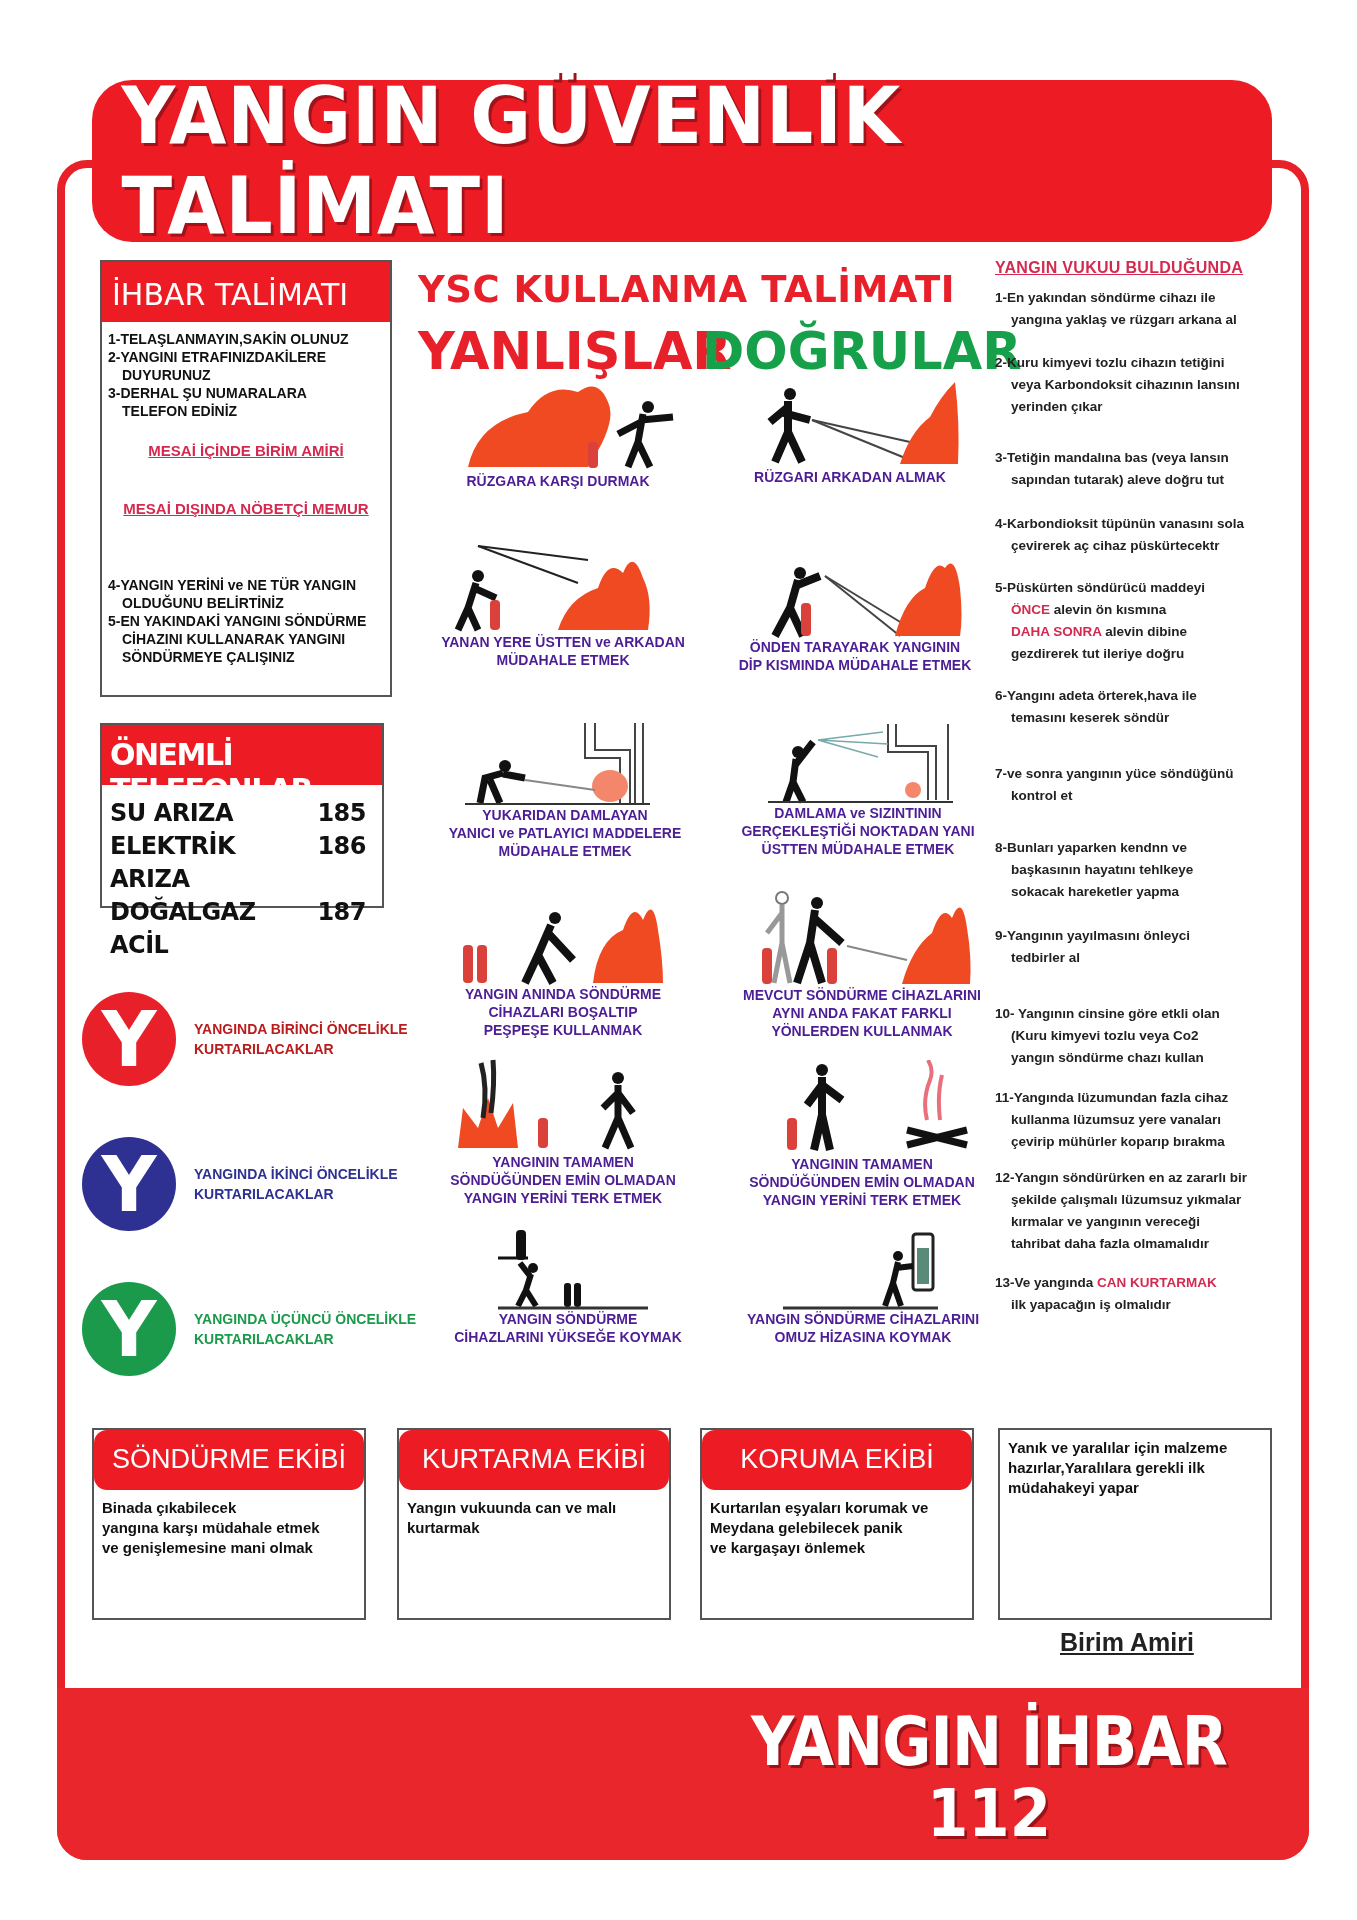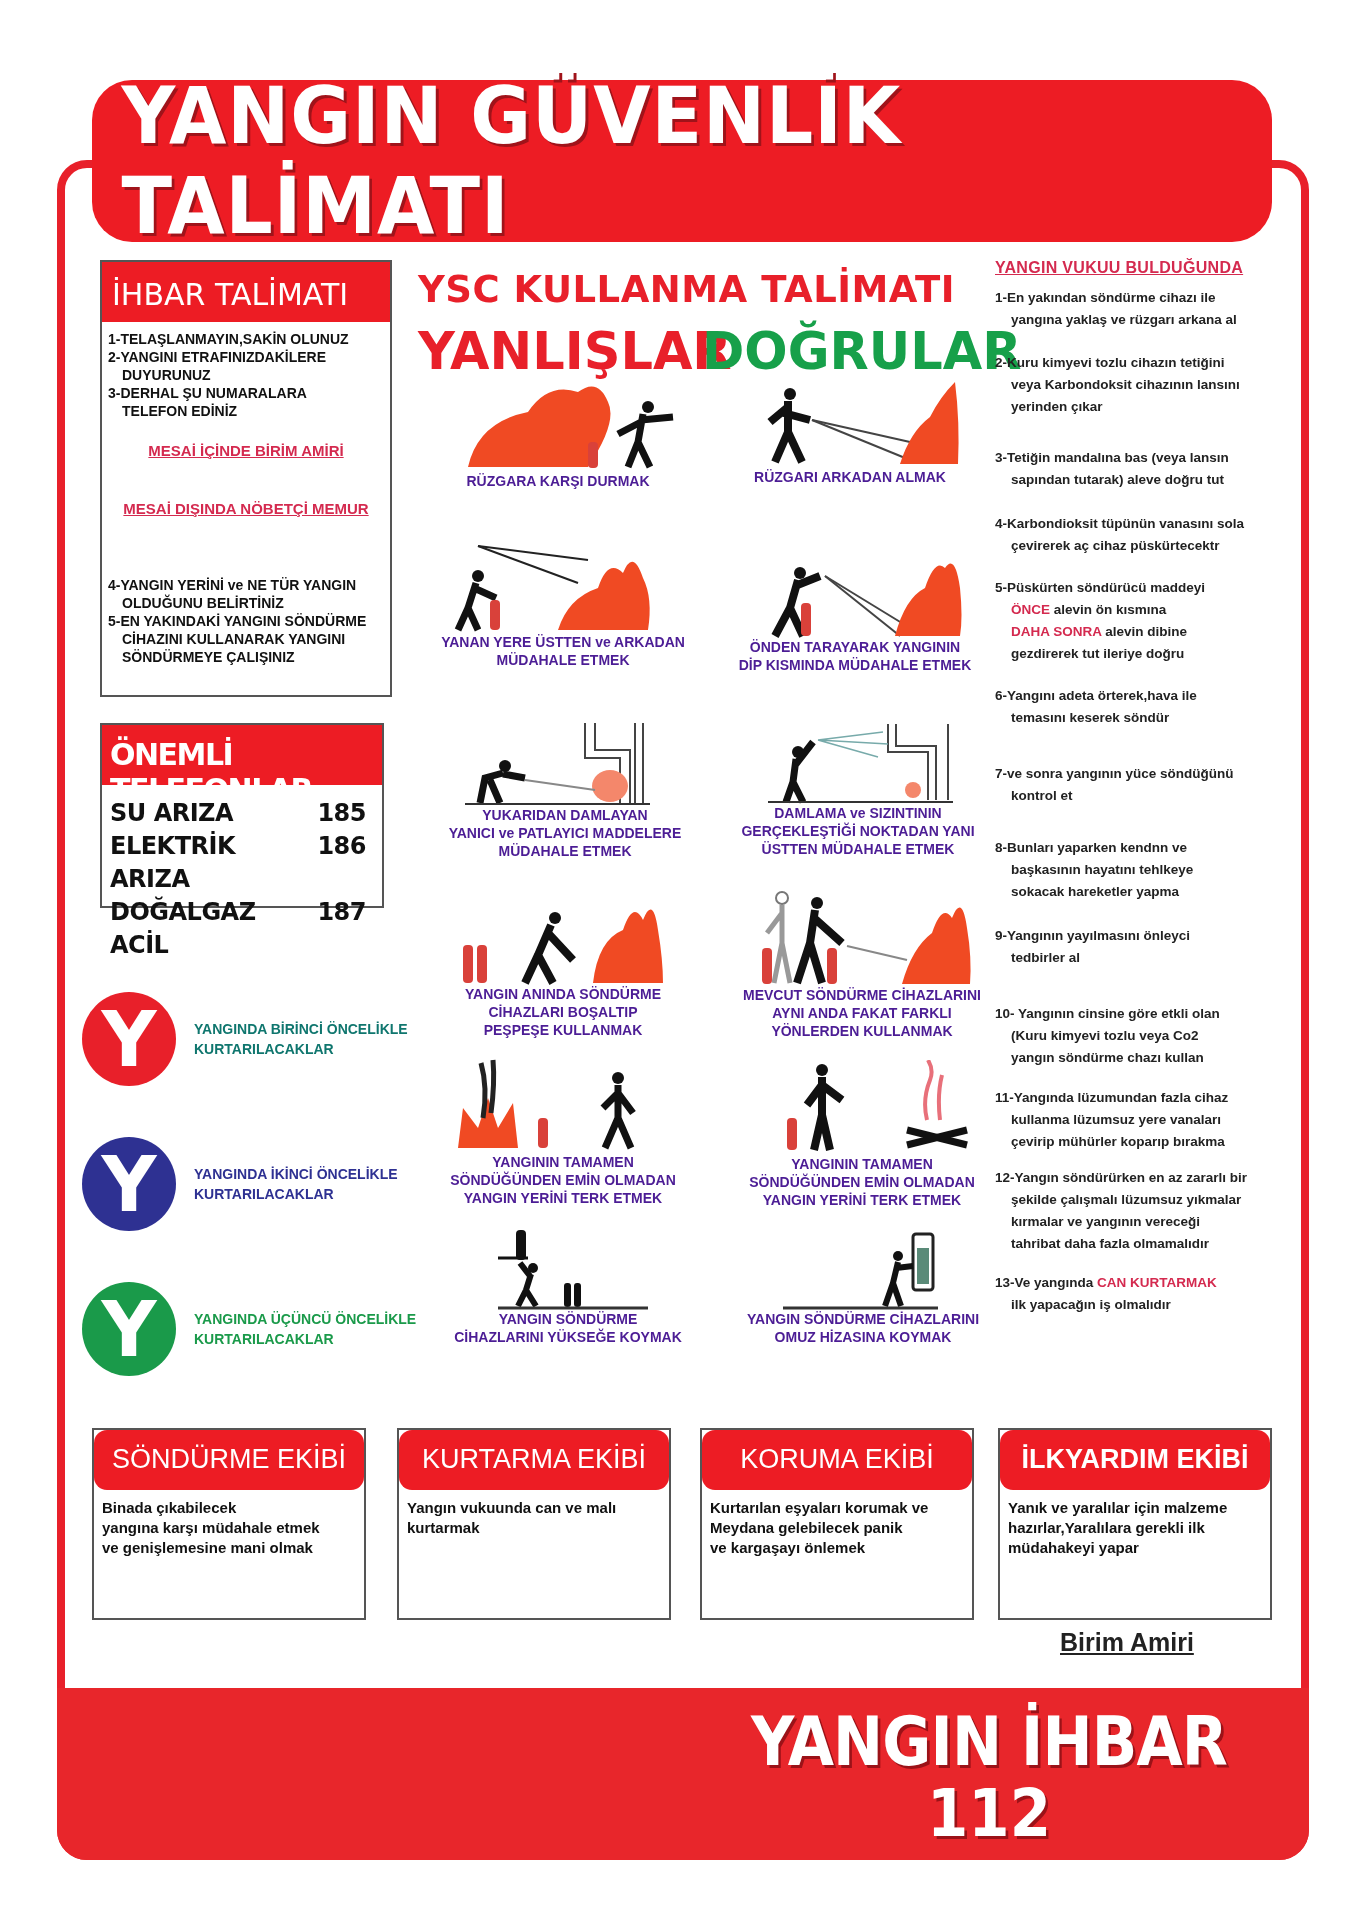--- a/index.html
+++ b/index.html
@@ -110,21 +110,21 @@
     </div>
     <div class="row">
       <span>DOĞALGAZ ACİL</span>
       <span>187</span>
     </div>
   </div>
 </div>
 
 <div class="prio" style="top:992px">
   <div class="badge" style="background:#e8202a">Y</div>
-  <div class="lbl" style="color:#0f766e">
+  <div class="lbl" style="color:#b91c1c">
     <div>YANGINDA BİRİNCİ ÖNCELİKLE</div>
       <div>KURTARILACAKLAR</div>
   </div>
 </div>
 <div class="prio" style="top:1137px">
   <div class="badge" style="background:#2e3192">Y</div>
   <div class="lbl" style="color:#2e3192">
     <div>YANGINDA İKİNCİ ÖNCELİKLE</div>
       <div>KURTARILACAKLAR</div>
   </div>
@@ -403,21 +403,20 @@
 </div>
 <div class="team" style="left:700px; width:274px;">
   <div class="bhead">KORUMA EKİBİ</div>
   <div class="desc">
     <div>Kurtarılan eşyaları korumak ve</div>
       <div>Meydana gelebilecek panik</div>
       <div>ve kargaşayı önlemek</div>
   </div>
 </div>
 <div class="team" style="left:998px; width:274px;">
-  <div class="bhead" style="font-weight:bold">İLKYARDIM EKİBİ</div>
   <div class="desc">
     <div>Yanık ve yaralılar için malzeme</div>
       <div>hazırlar,Yaralılara gerekli ilk</div>
       <div>müdahakeyi yapar</div>
   </div>
 </div>
 
 <div class="signature">Birim Amiri</div>
 
 <div class="footer">

